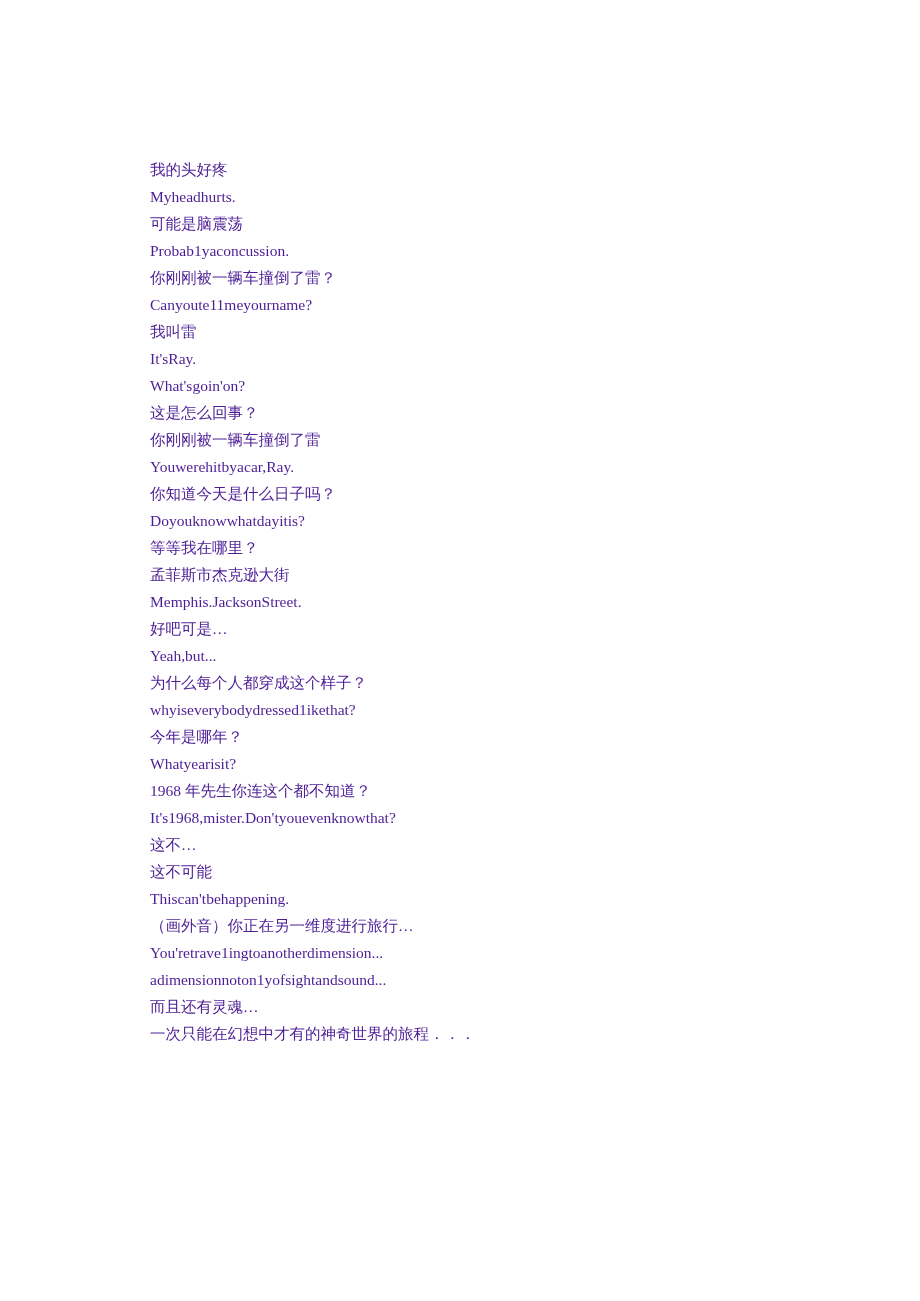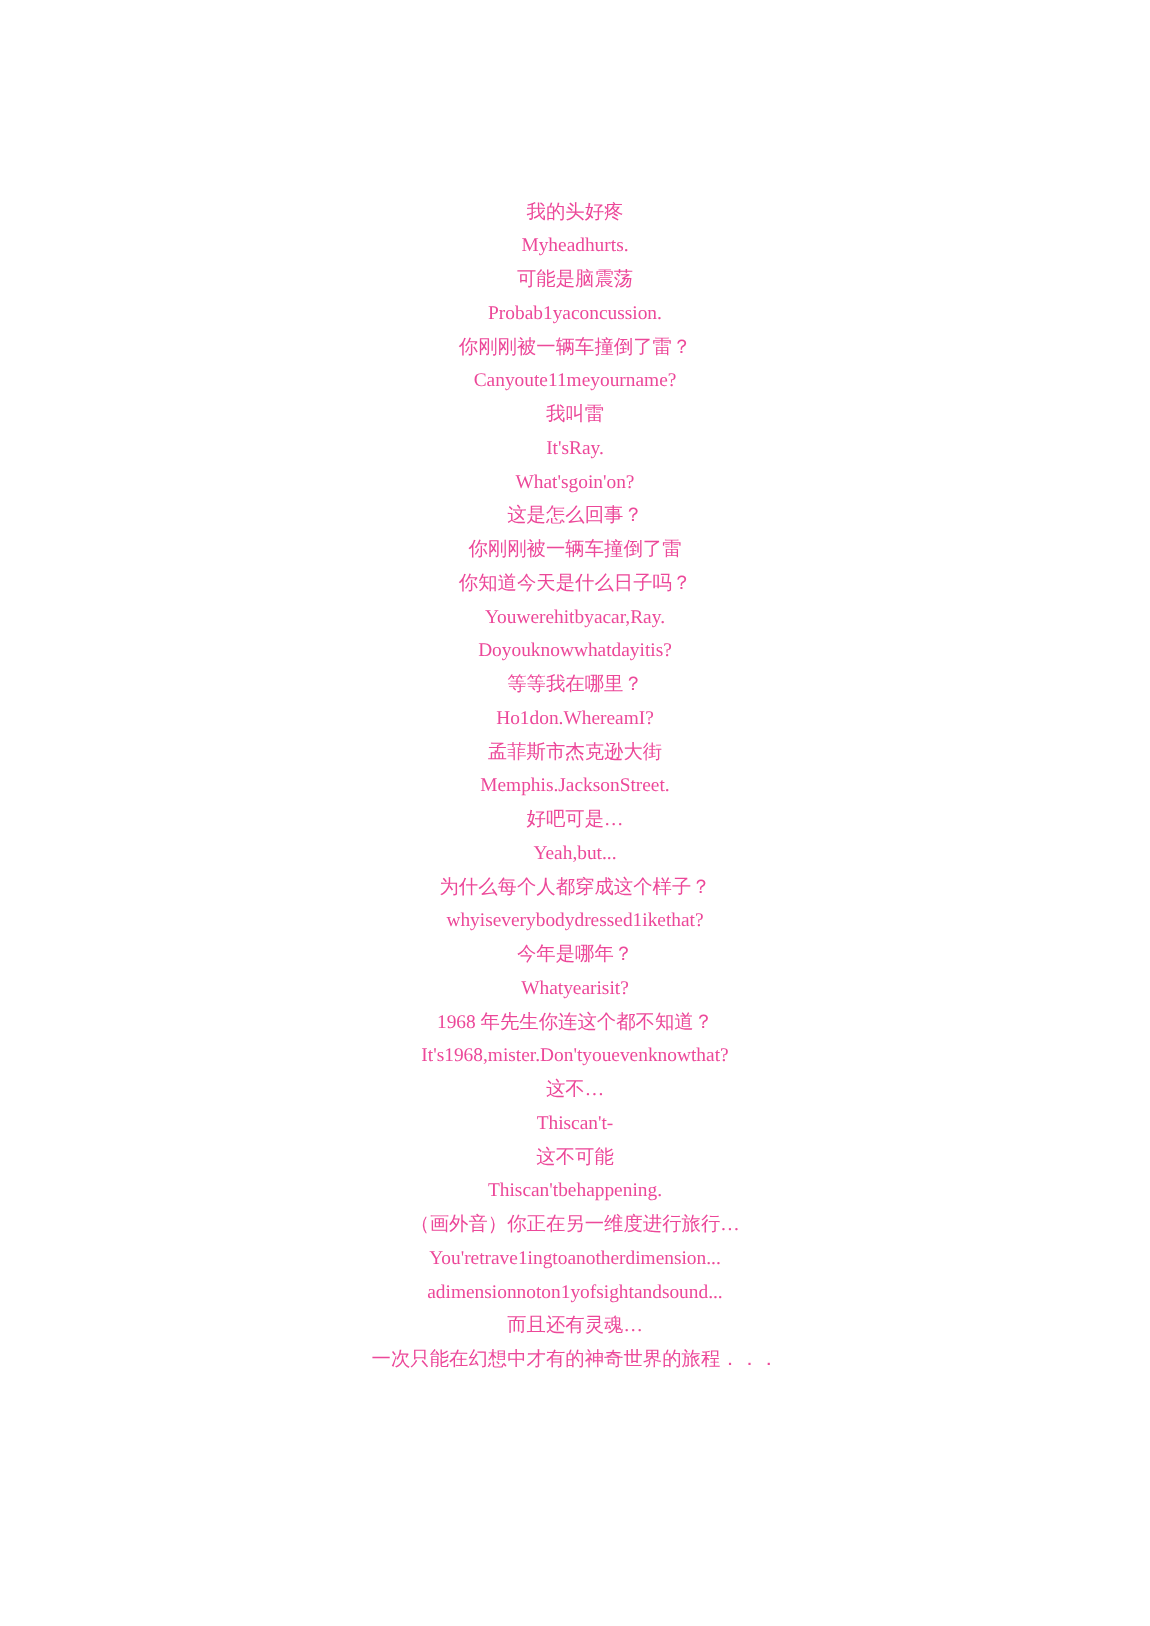--- a/index.html
+++ b/index.html
@@ -9,57 +9,54 @@
     font-family: "SimSun", "宋体", "Times New Roman", serif;
     width: 920px;
   }
   .page {
     padding: 156px 150px 100px 150px;
     box-sizing: border-box;
   }
   .line {
     font-size: 15.5px;
     line-height: 27px;
-    color: #ec4899;
+    color: #4c1d95;
     white-space: pre-wrap;
-    text-align: center;
   }
 </style>
 </head>
 <body>
 
 <div class="page">
   <div class="line">我的头好疼</div>
   <div class="line">Myheadhurts.</div>
   <div class="line">可能是脑震荡</div>
   <div class="line">Probab1yaconcussion.</div>
   <div class="line">你刚刚被一辆车撞倒了雷？</div>
   <div class="line">Canyoute11meyourname?</div>
   <div class="line">我叫雷</div>
   <div class="line">It'sRay.</div>
   <div class="line">What'sgoin'on?</div>
   <div class="line">这是怎么回事？</div>
   <div class="line">你刚刚被一辆车撞倒了雷</div>
+  <div class="line">Youwerehitbyacar,Ray.</div>
   <div class="line">你知道今天是什么日子吗？</div>
-  <div class="line">Youwerehitbyacar,Ray.</div>
   <div class="line">Doyouknowwhatdayitis?</div>
   <div class="line">等等我在哪里？</div>
-  <div class="line">Ho1don.WhereamI?</div>
   <div class="line">孟菲斯市杰克逊大街</div>
   <div class="line">Memphis.JacksonStreet.</div>
   <div class="line">好吧可是…</div>
   <div class="line">Yeah,but...</div>
   <div class="line">为什么每个人都穿成这个样子？</div>
   <div class="line">whyiseverybodydressed1ikethat?</div>
   <div class="line">今年是哪年？</div>
   <div class="line">Whatyearisit?</div>
   <div class="line">1968 年先生你连这个都不知道？</div>
   <div class="line">It's1968,mister.Don'tyouevenknowthat?</div>
   <div class="line">这不…</div>
-  <div class="line">Thiscan't-</div>
   <div class="line">这不可能</div>
   <div class="line">Thiscan'tbehappening.</div>
   <div class="line">（画外音）你正在另一维度进行旅行…</div>
   <div class="line">You'retrave1ingtoanotherdimension...</div>
   <div class="line">adimensionnoton1yofsightandsound...</div>
   <div class="line">而且还有灵魂…</div>
   <div class="line">一次只能在幻想中才有的神奇世界的旅程．．．</div>
 </div>
 
 </body></html>

